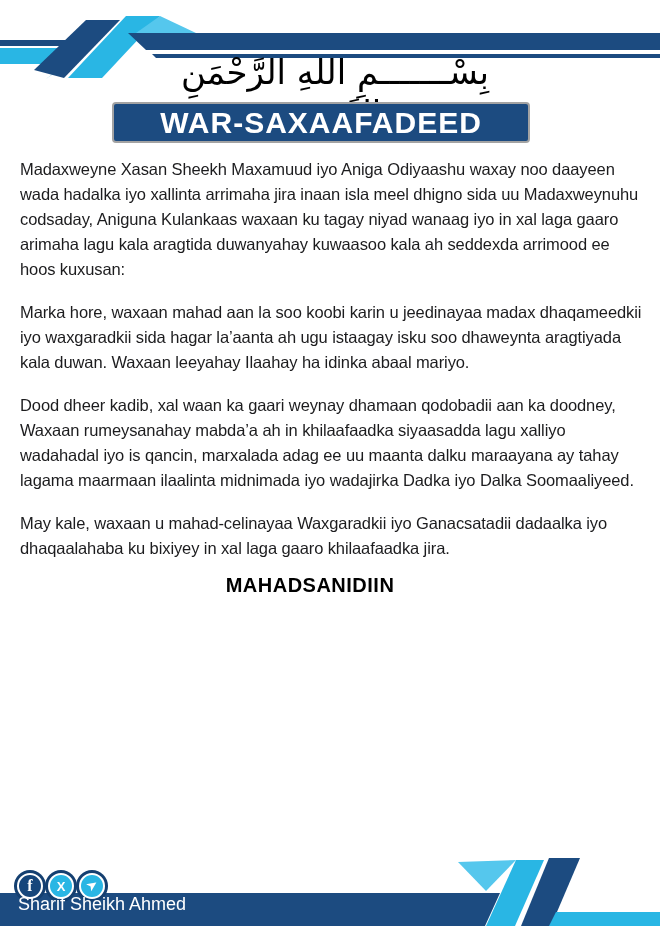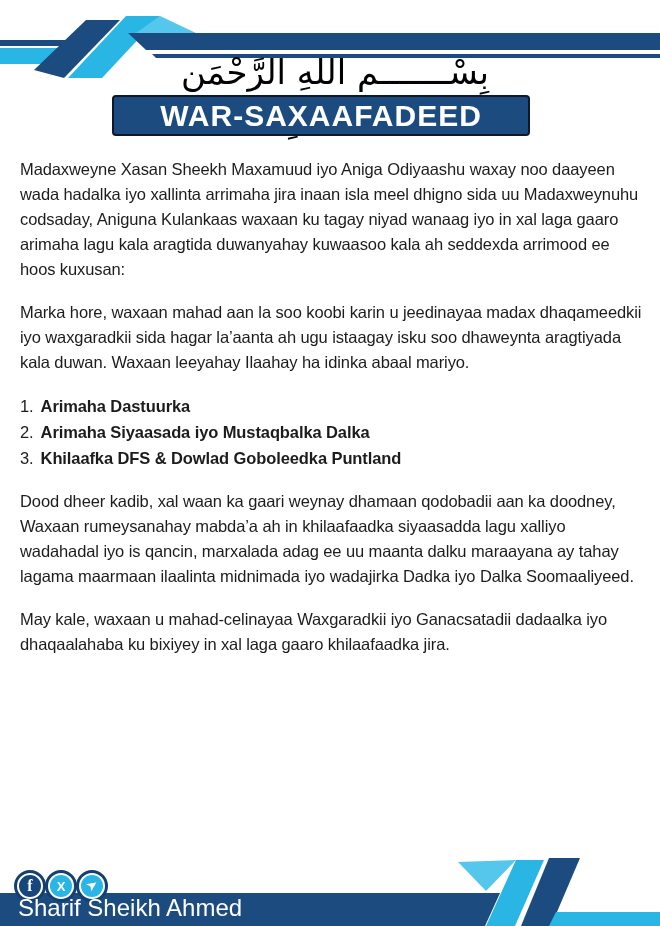--- a/index.html
+++ b/index.html
@@ -19,22 +19,22 @@
     position:absolute;left:170px;top:52px;width:330px;
     text-align:center;direction:rtl;
     font-family:"DejaVu Sans", sans-serif;
     font-size:34px;color:#000;line-height:1.2;
   }
   .date{
     position:absolute;right:30px;top:64px;
     font-size:19px;font-weight:bold;color:#111;
   }
   .title-banner{
-    position:absolute;left:112px;top:95px;width:418px;height:41px;
-    background:#1c4b80;border:2px solid #0f172a;border-radius:4px;
+    position:absolute;left:112px;top:102px;width:418px;height:41px;
+    background:#1c4b80;border:2px solid #a3a3a3;border-radius:4px;
     box-sizing:border-box;
     display:flex;align-items:center;justify-content:center;
   }
   .title-banner span{
     color:#ffffff;font-size:30px;font-weight:bold;letter-spacing:1px;
   }
 
   .content{
     position:absolute;left:20px;top:157px;width:622px;
     font-size:16.5px;line-height:25px;letter-spacing:-0.1px;
@@ -45,21 +45,21 @@
   .content ol .num{font-weight:400;margin-right:7px;}
   .content ol .itm{font-weight:bold;}
   .closing{
     width:580px;text-align:center;
     font-size:20px;font-weight:bold;letter-spacing:0.5px;color:#000;
     margin-top:-6px;
   }
 
   .footer-name{
     position:absolute;left:18px;top:894px;
-    color:#ffffff;font-size:24px;font-weight:400;z-index:4;
+    color:#ffffff;font-size:18px;font-weight:400;z-index:4;
   }
   .social{position:absolute;left:14px;top:870px;display:flex;gap:0;z-index:4;}
   .sicon{
     width:32px;height:32px;border-radius:50%;
     background:#143f70;display:flex;align-items:center;justify-content:center;
     margin-right:-1px;
   }
   .sicon .in{
     width:26px;height:26px;border-radius:50%;
     border:2px solid #ffffff;box-sizing:border-box;
@@ -91,35 +91,25 @@
 
 
   <div class="title-banner">
     <span>WAR-SAXAAFADEED</span>
   </div>
 
   <div class="content">
     <p>Madaxweyne Xasan Sheekh Maxamuud iyo Aniga Odiyaashu waxay noo daayeen wada hadalka iyo xallinta arrimaha jira inaan isla meel dhigno sida uu Madaxweynuhu codsaday, Aniguna Kulankaas waxaan ku tagay niyad wanaag iyo in xal laga gaaro arimaha lagu kala aragtida duwanyahay kuwaasoo kala ah seddexda arrimood ee hoos kuxusan:</p>
     <p>Marka hore, waxaan mahad aan la soo koobi karin u jeedinayaa madax dhaqameedkii iyo waxgaradkii sida hagar la’aanta ah ugu istaagay isku soo dhaweynta aragtiyada kala duwan. Waxaan leeyahay Ilaahay ha idinka abaal mariyo.</p>
 
-    <ol>
-      <li>
-        <span class="num">1.</span><span class="itm">Arimaha Dastuurka</span>
-      </li>
-      <li>
-        <span class="num">2.</span><span class="itm">Arimaha Siyaasada iyo Mustaqbalka Dalka</span>
-      </li>
-      <li>
-        <span class="num">3.</span><span class="itm">Khilaafka DFS &amp;  Dowlad Goboleedka Puntland</span>
-      </li>
-    </ol>
 
     <p>Dood dheer kadib, xal waan ka gaari weynay dhamaan qodobadii aan ka doodney, Waxaan rumeysanahay mabda’a ah in khilaafaadka siyaasadda lagu xalliyo wadahadal iyo is qancin, marxalada adag ee uu maanta dalku maraayana ay tahay lagama maarmaan ilaalinta midnimada iyo wadajirka Dadka iyo Dalka Soomaaliyeed.</p>
     <p>May kale, waxaan u mahad-celinayaa Waxgaradkii iyo Ganacsatadii dadaalka iyo dhaqaalahaba ku bixiyey in xal laga gaaro khilaafaadka jira.</p>
 
+    <div class="closing">MAHADSANIDIIN</div>
   </div>
 
   <svg id="bottom-deco" class="deco" width="660" height="92" viewBox="0 0 660 92">
     <polygon points="0,59 500,59 485,92 0,92" fill="#1c4b80"></polygon>
     <polygon points="458,28 516,26 486,57" fill="#55c7ed"></polygon>
     <polygon points="516,26 544,26 515,92 486,92" fill="#29b6e4"></polygon>
     <polygon points="549,24 580,24 551,92 521,92" fill="#1c4b80"></polygon>
     <polygon points="556,78 660,78 660,92 549,92" fill="#29b6e4"></polygon>
   </svg>
 

